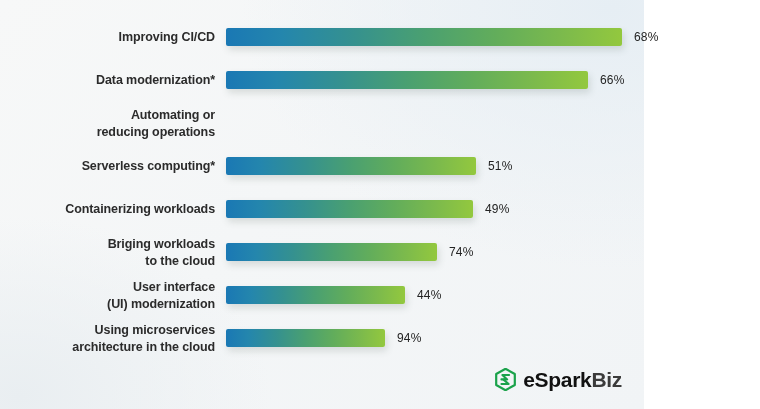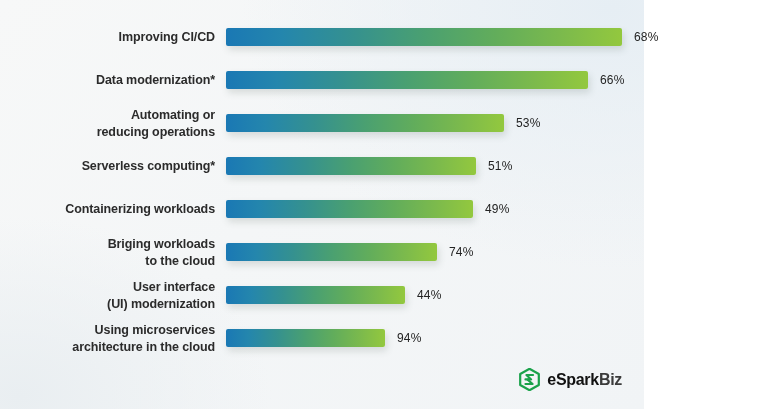--- a/index.html
+++ b/index.html
@@ -94,21 +94,21 @@
     display: flex;
     align-items: center;
     gap: 7px;
   }
   #logo-mark {
     width: 21px;
     height: 23px;
     display: block;
   }
   #logo-text {
-    font-size: 16px;
+    font-size: 21px;
     font-weight: 700;
     color: #111111;
     letter-spacing: -0.3px;
     line-height: 1;
   }
   #logo-text .biz {
     font-weight: 700;
     color: #3b3b3b;
   }
 </style>
@@ -128,24 +128,20 @@
       <div class="bar-row">
         <div class="row-label">Data modernization*</div>
         <div class="bar-track">
           <div class="bar-fill" style="width: 362px;"></div>
           <div class="bar-value" style="left: 374px; text-align: right;">66%</div>
         </div>
       </div>
       <div class="bar-row">
         <div class="row-label">Automating or
 reducing operations</div>
-        <div class="bar-track">
-          <div class="bar-fill" style="width: 278px;"></div>
-          <div class="bar-value" style="left: 290px;">53%</div>
-        </div>
       </div>
       <div class="bar-row">
         <div class="row-label">Serverless computing*</div>
         <div class="bar-track">
           <div class="bar-fill" style="width: 250px;"></div>
           <div class="bar-value" style="left: 262px;">51%</div>
         </div>
       </div>
       <div class="bar-row">
         <div class="row-label">Containerizing workloads</div>

